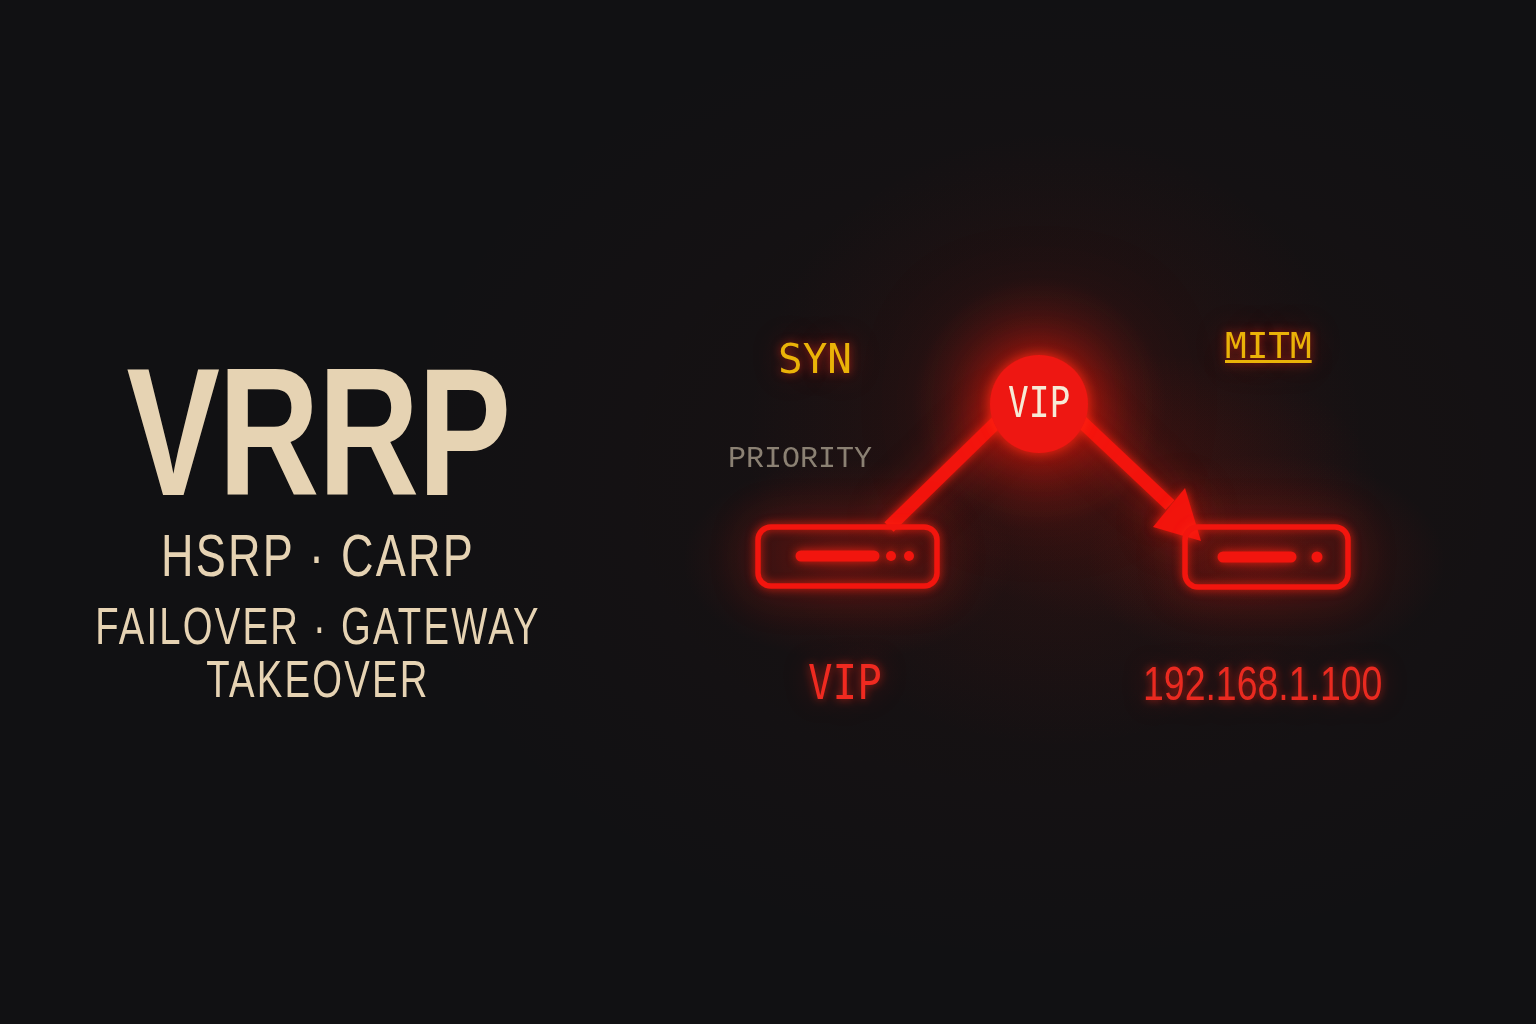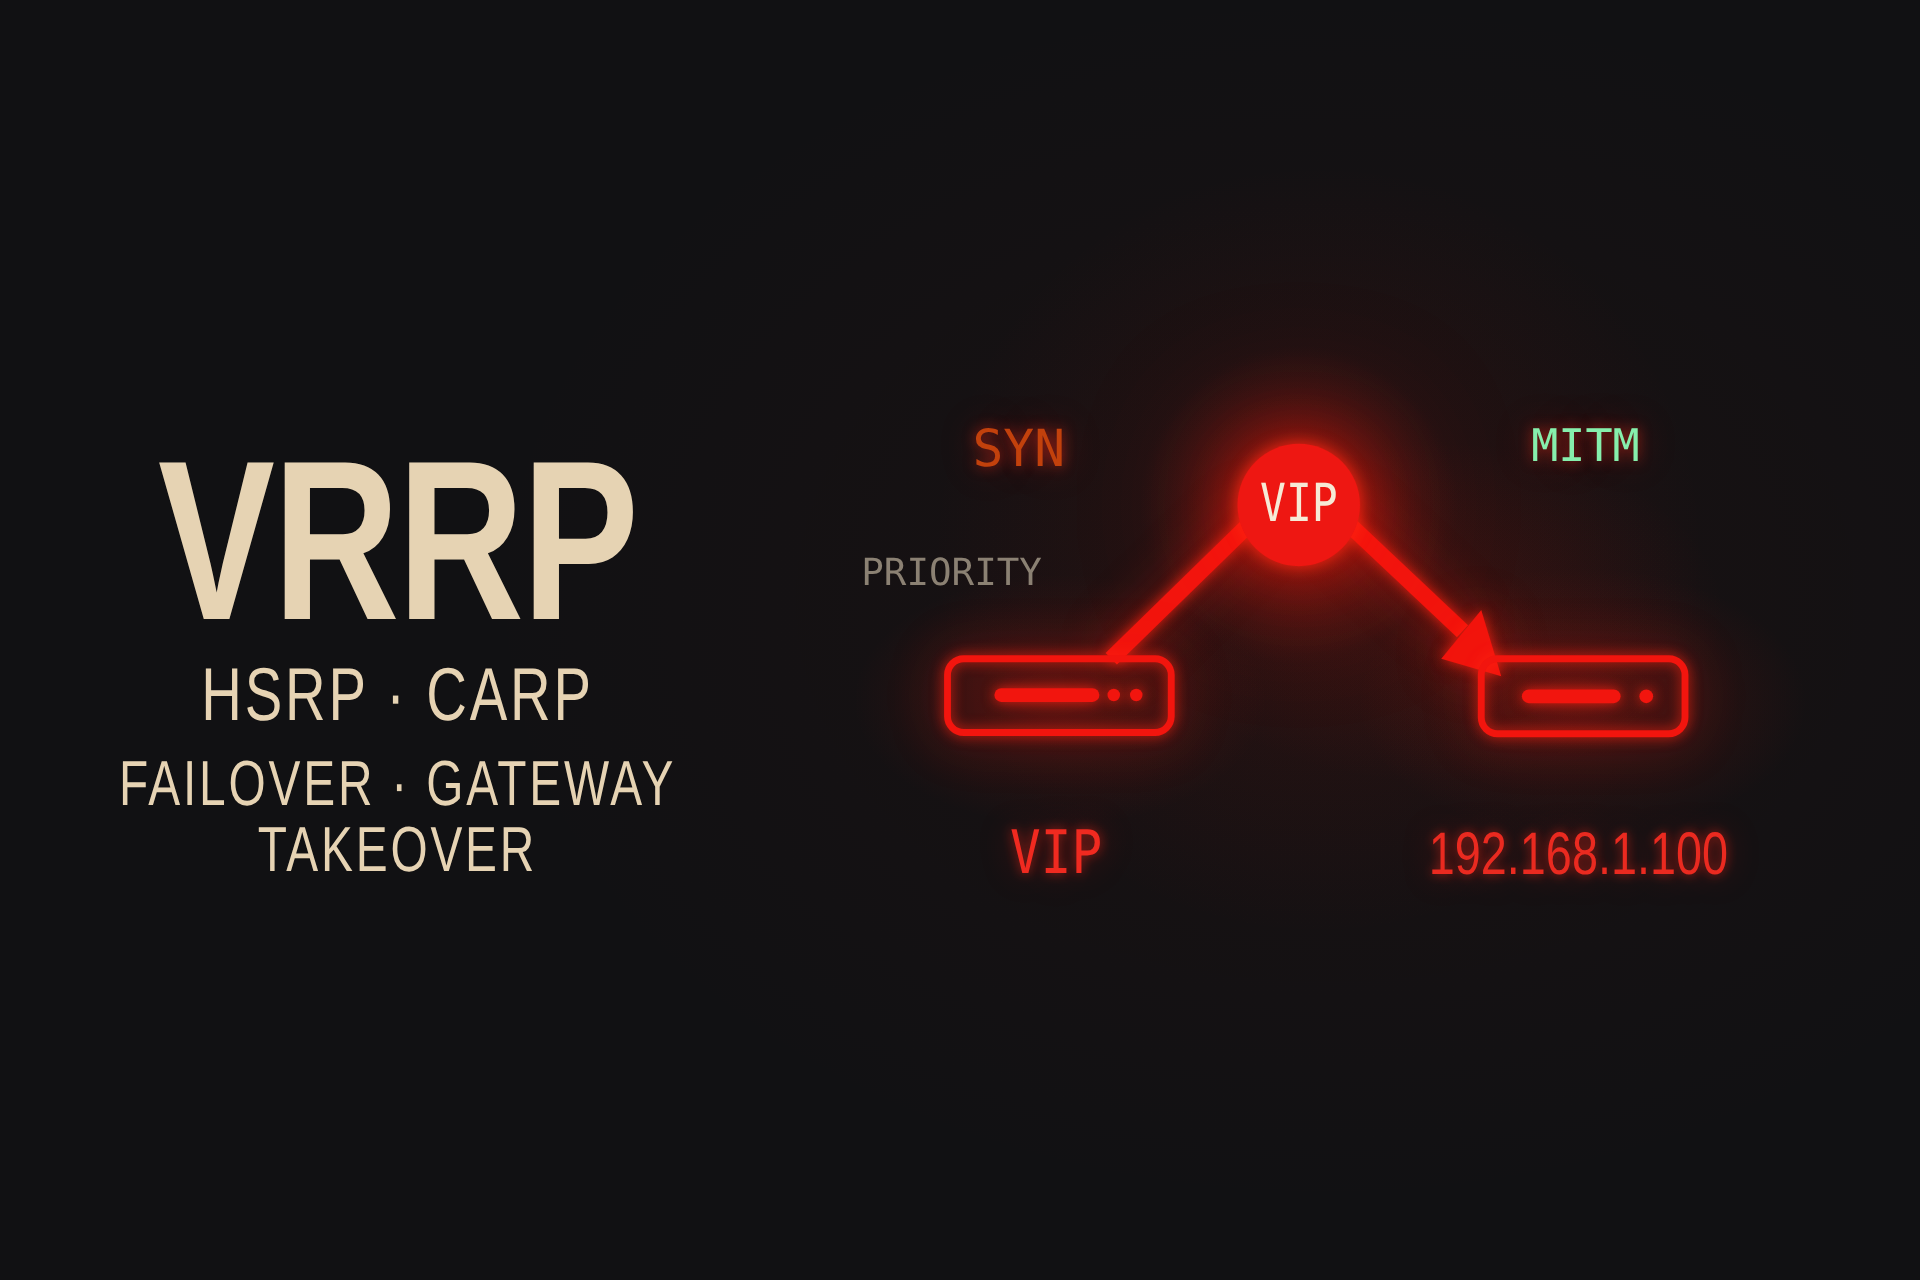--- a/index.html
+++ b/index.html
@@ -34,23 +34,23 @@
     transform:scaleX(.75);transform-origin:50% 50%;}
 
   
   .diagram-svg{position:absolute;left:0;top:0;}
   .glow-strong{filter:drop-shadow(0 0 6px rgba(255,40,20,.9)) drop-shadow(0 0 24px rgba(255,25,10,.6)) drop-shadow(0 0 60px rgba(255,20,8,.3));}
   .glow-soft{filter:drop-shadow(0 0 5px rgba(255,35,18,.85)) drop-shadow(0 0 20px rgba(255,22,10,.45));}
 
   .dlabel{position:absolute;line-height:1;white-space:nowrap;
     font-family:"DejaVu Sans Mono",monospace;}
   .red-glow{text-shadow:0 0 10px rgba(255,45,28,.6),0 0 30px rgba(255,30,15,.35);}
-  .label-syn{left:778px;top:339px;font-size:41px;color:#c2410c;}
-  .label-priority{left:689px;top:444px;font-size:30px;color:#8b8173;}
-  .label-mitm{left:1225px;top:340px;font-size:36px;color:#86efac;}
+  .label-syn{left:778px;top:339px;font-size:41px;color:#eab308;}
+  .label-priority{left:728px;top:444px;font-size:30px;color:#8b8173;font-family:Liberation Mono, monospace;}
+  .label-mitm{left:1225px;top:328px;font-size:36px;color:#eab308;text-decoration:underline;}
   .vip-node-label{left:1008px;top:382px;font-size:42px;color:#f6ead6;
     transform:scaleX(.82);transform-origin:0 0;}
   .label-router-left{left:808px;top:658px;font-size:48px;color:#f02a20;
     transform:scaleX(.85);transform-origin:0 0;}
   .label-ip{left:1143px;top:660px;font-size:48px;color:#ea2a20;
     font-family:"Liberation Sans",sans-serif;
     transform:scaleX(.78);transform-origin:0 0;}
 </style>
 </head>
 <body>

